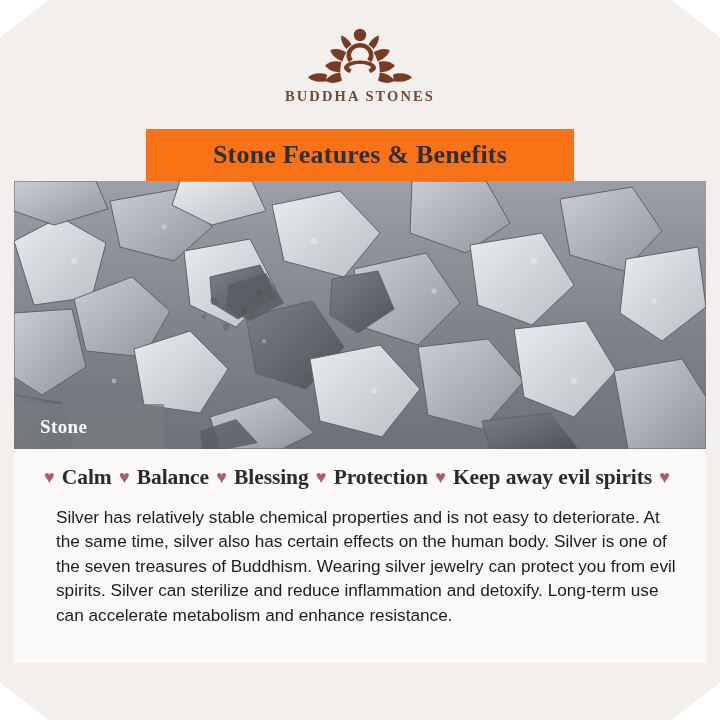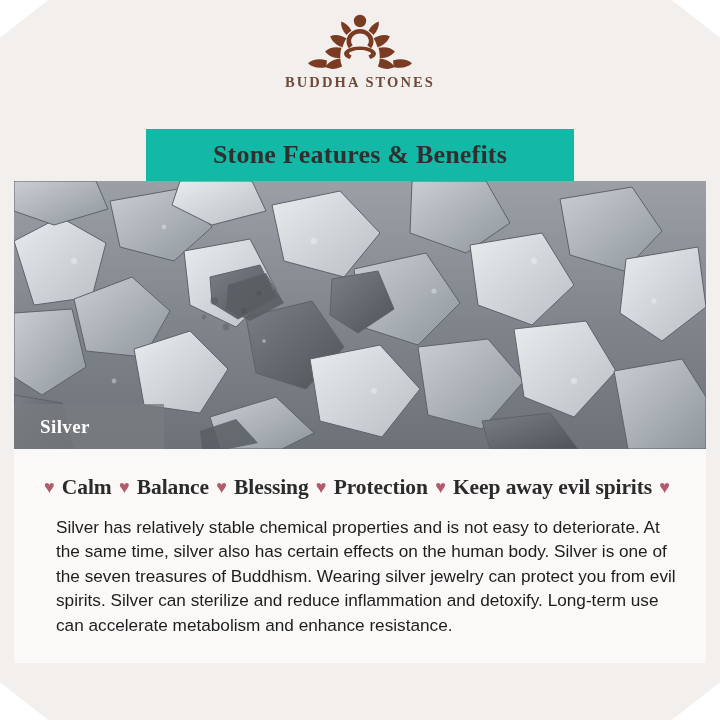--- a/index.html
+++ b/index.html
@@ -25,21 +25,21 @@
   .brand {
     position: absolute;
     top: 0;
     left: 0;
     width: 720px;
     height: 128px;
     display: flex;
     flex-direction: column;
     align-items: center;
     justify-content: flex-start;
-    padding-top: 8px;
+    padding-top: 22px;
     box-sizing: border-box;
   }
   .logo-mark {
     width: 150px;
     height: 62px;
     display: block;
   }
   .brand-name {
     margin-top: 4px;
     font-size: 14.5px;
@@ -49,21 +49,21 @@
     font-family: "Liberation Serif", serif;
   }
 
   
   .title-band {
     position: absolute;
     top: 129px;
     left: 146px;
     width: 428px;
     height: 52px;
-    background: #14b8a6;
+    background: #f97316;
     display: flex;
     align-items: center;
     justify-content: center;
     box-shadow: 0 1px 2px rgba(0,0,0,0.05);
   }
   .title-band .title-text {
     font-family: "Liberation Serif", serif;
     font-weight: bold;
     font-size: 26px;
     color: #2f2f2f;
@@ -107,21 +107,21 @@
 
   
   .body-panel {
     position: absolute;
     top: 449px;
     left: 14px;
     width: 692px;
     height: 214px;
     background: #fbf9f8;
     box-sizing: border-box;
-    padding: 26px 28px 0 28px;
+    padding: 16px 28px 0 28px;
   }
   .keywords {
     font-family: "Liberation Serif", serif;
     font-weight: bold;
     font-size: 21.5px;
     color: #2b2b2b;
     text-align: left;
     white-space: nowrap;
     letter-spacing: -0.1px;
   }
@@ -278,21 +278,21 @@
         <circle cx="200" cy="120" r="4"></circle>
           <circle cx="230" cy="130" r="3"></circle>
         <circle cx="212" cy="146" r="3.4"></circle>
           <circle cx="245" cy="112" r="2.6"></circle>
         <circle cx="190" cy="136" r="2.4"></circle>
       </g>
     </svg>
   </div>
 
   <div class="photo-caption">
-    <span>Silver</span>
+    <span>Stone</span>
   </div>
 
   <div class="body-panel">
     <div class="keywords"><span class="heart">♥</span> Calm <span class="heart">♥</span> Balance <span class="heart">♥</span> Blessing <span class="heart">♥</span> Protection <span class="heart">♥</span> Keep away evil spirits <span class="heart">♥</span></div>
     <div class="description">Silver has relatively stable chemical properties and is not easy to deteriorate. At the same time, silver also has certain effects on the human body. Silver is one of the seven treasures of Buddhism. Wearing silver jewelry can protect you from evil spirits. Silver can sterilize and reduce inflammation and detoxify. Long-term use can accelerate metabolism and enhance resistance.</div>
   </div>
 
   <div class="edge-left"></div>
   <div class="edge-right"></div>
   <div class="footer-space"></div>

